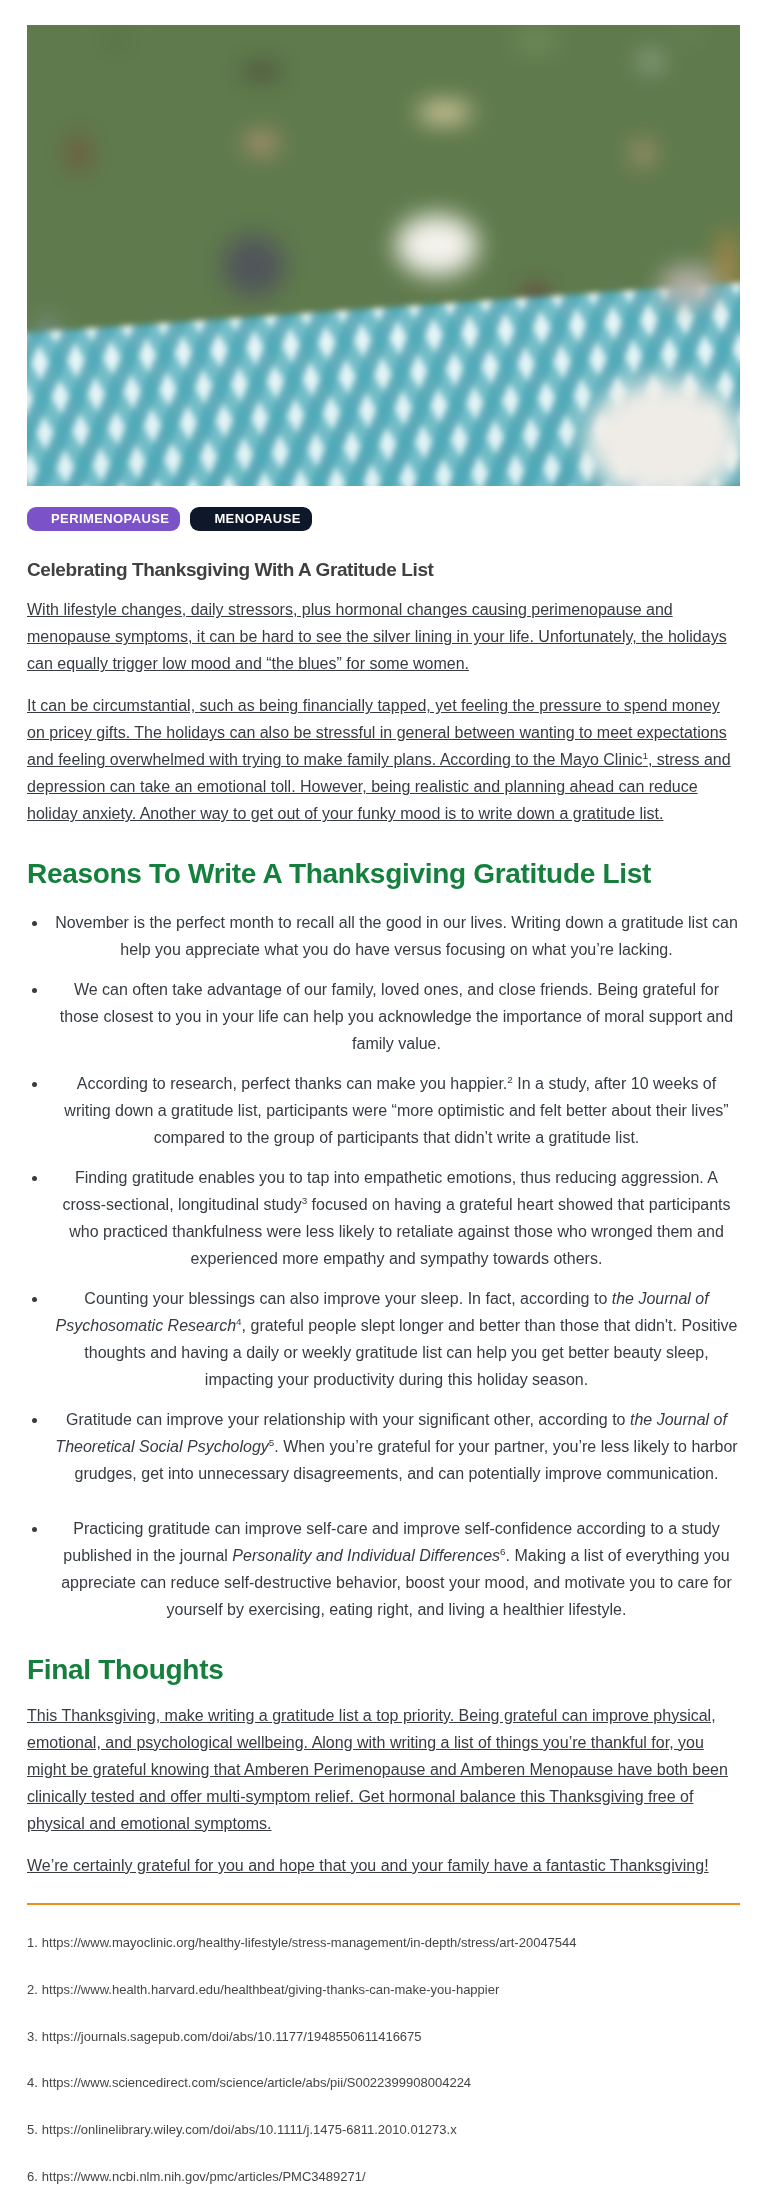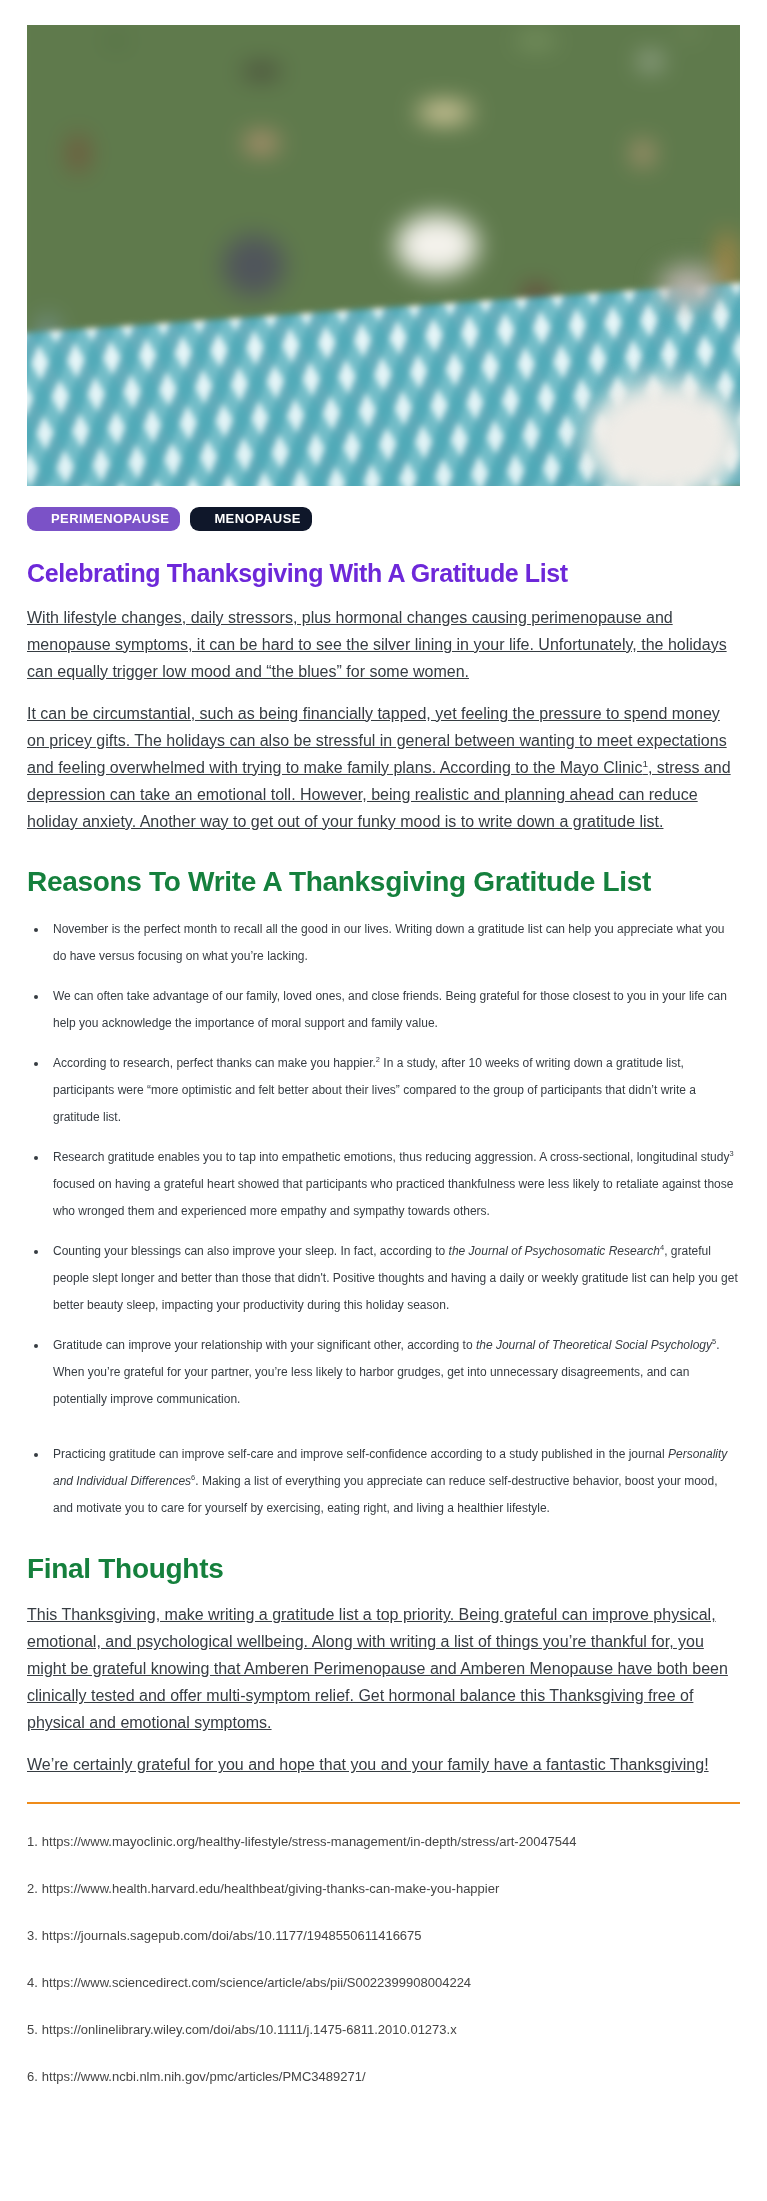--- a/index.html
+++ b/index.html
@@ -53,32 +53,32 @@
 
   
   .badges { display:flex; gap:10px; margin-top:21px; }
   .badge {
     display:inline-block; color:#fff; font-size:13px; font-weight:700;
     letter-spacing:.4px; padding:5px 11px 5px 24px; border-radius:9px;
     text-decoration:none; cursor:pointer; line-height:1.1;
   }
 
   h1 {
-    margin:27px 0 0 0; font-size:25px; line-height:1.22; font-weight:800;
-    letter-spacing:-.4px; color:#6d28d9;
+    margin:27px 0 0 0; font-size:19px; line-height:1.22; font-weight:800;
+    letter-spacing:-.4px; color:#404040;
   }
   h2 {
     margin:30px 0 0 0; font-size:28px; line-height:1.22; font-weight:800;
     letter-spacing:-.3px; color:#15803d; max-width:660px;
   }
   p.body { margin:15px 0 0 0; font-size:16px; line-height:27px;text-decoration:underline; }
   sup { font-size:62%; line-height:0; }
 
   ul.reasons { margin:17px 0 0 0; padding-left:21px; }
-  ul.reasons li { font-size:12px; line-height:27px; margin-bottom:13px; padding-left:5px; }
+  ul.reasons li { font-size:16px; line-height:27px; margin-bottom:13px; padding-left:5px;text-align:center; }
   ul.reasons li:last-child { margin-bottom:0;margin-top:28px; }
 
   hr.divider { border:none; border-top:2px solid #ef8c1a; margin:24px 0 0 0; }
 
   .footnotes { margin-top:0; }
   .footnote { font-size:13px; color:#454545; margin-top:30px; line-height:1.3; cursor:pointer; }
   .fn-num { margin-right:4px; }
 </style>
 </head>
 <body>
@@ -101,21 +101,21 @@
   <p class="body">With lifestyle changes, daily stressors, plus hormonal changes causing perimenopause and menopause symptoms, it can be hard to see the silver lining in your life. Unfortunately, the holidays can equally trigger low mood and “the blues” for some women.</p>
 
   <p class="body"><span>It can be circumstantial, such as being financially tapped, yet feeling the pressure to spend money on pricey gifts. The holidays can also be stressful in general between wanting to meet expectations and feeling overwhelmed with trying to make family plans. According to the Mayo Clinic</span><sup>1</sup><span>, stress and depression can take an emotional toll. However, being realistic and planning ahead can reduce holiday anxiety. Another way to get out of your funky mood is to write down a gratitude list.</span></p>
 
   <h2>Reasons To Write A Thanksgiving Gratitude List</h2>
 
   <ul class="reasons">
     <li><span>November is the perfect month to recall all the good in our lives. Writing down a gratitude list can help you appreciate what you do have versus focusing on what you’re lacking.</span><i></i><sup></sup><span></span></li>
     <li><span>We can often take advantage of our family, loved ones, and close friends. Being grateful for those closest to you in your life can help you acknowledge the importance of moral support and family value.</span><i></i><sup></sup><span></span></li>
     <li><span>According to research, perfect thanks can make you happier.</span><i></i><sup>2</sup><span> In a study, after 10 weeks of writing down a gratitude list, participants were “more optimistic and felt better about their lives” compared to the group of participants that didn’t write a gratitude list.</span></li>
-    <li><span>Research gratitude enables you to tap into empathetic emotions, thus reducing aggression. A cross-sectional, longitudinal study</span><i></i><sup>3</sup><span> focused on having a grateful heart showed that participants who practiced thankfulness were less likely to retaliate against those who wronged them and experienced more empathy and sympathy towards others.</span></li>
+    <li><span>Finding gratitude enables you to tap into empathetic emotions, thus reducing aggression. A cross-sectional, longitudinal study</span><i></i><sup>3</sup><span> focused on having a grateful heart showed that participants who practiced thankfulness were less likely to retaliate against those who wronged them and experienced more empathy and sympathy towards others.</span></li>
     <li><span>Counting your blessings can also improve your sleep. In fact, according to </span><i>the Journal of Psychosomatic Research</i><sup>4</sup><span>, grateful people slept longer and better than those that didn't. Positive thoughts and having a daily or weekly gratitude list can help you get better beauty sleep, impacting your productivity during this holiday season.</span></li>
     <li><span>Gratitude can improve your relationship with your significant other, according to </span><i>the Journal of Theoretical Social Psychology</i><sup>5</sup><span>. When you’re grateful for your partner, you’re less likely to harbor grudges, get into unnecessary disagreements, and can potentially improve communication.</span></li>
     <li><span>Practicing gratitude can improve self-care and improve self-confidence according to a study published in the journal </span><i>Personality and Individual Differences</i><sup>6</sup><span>. Making a list of everything you appreciate can reduce self-destructive behavior, boost your mood, and motivate you to care for yourself by exercising, eating right, and living a healthier lifestyle.</span></li>
   </ul>
 
   <h2>Final Thoughts</h2>
 
   <p class="body">This Thanksgiving, make writing a gratitude list a top priority. Being grateful can improve physical, emotional, and psychological wellbeing. Along with writing a list of things you’re thankful for, you might be grateful knowing that Amberen Perimenopause and Amberen Menopause have both been clinically tested and offer multi-symptom relief. Get hormonal balance this Thanksgiving free of physical and emotional symptoms.</p>
   <p class="body">We’re certainly grateful for you and hope that you and your family have a fantastic Thanksgiving!</p>
 

